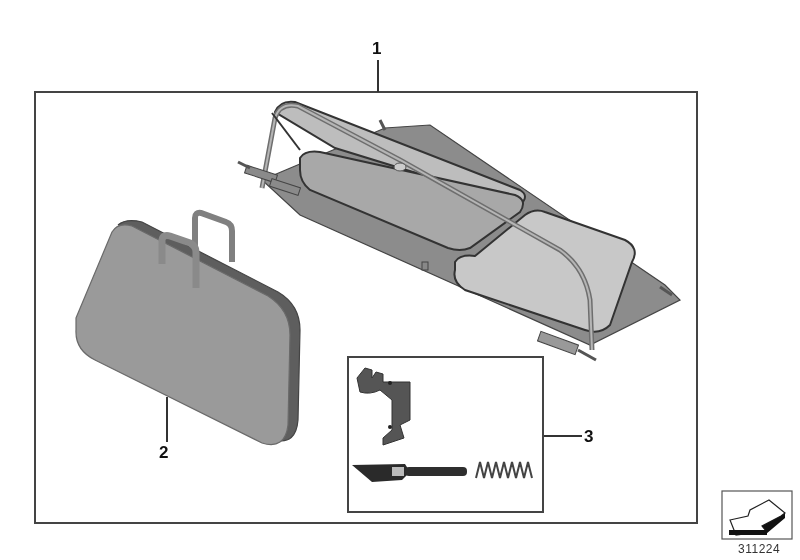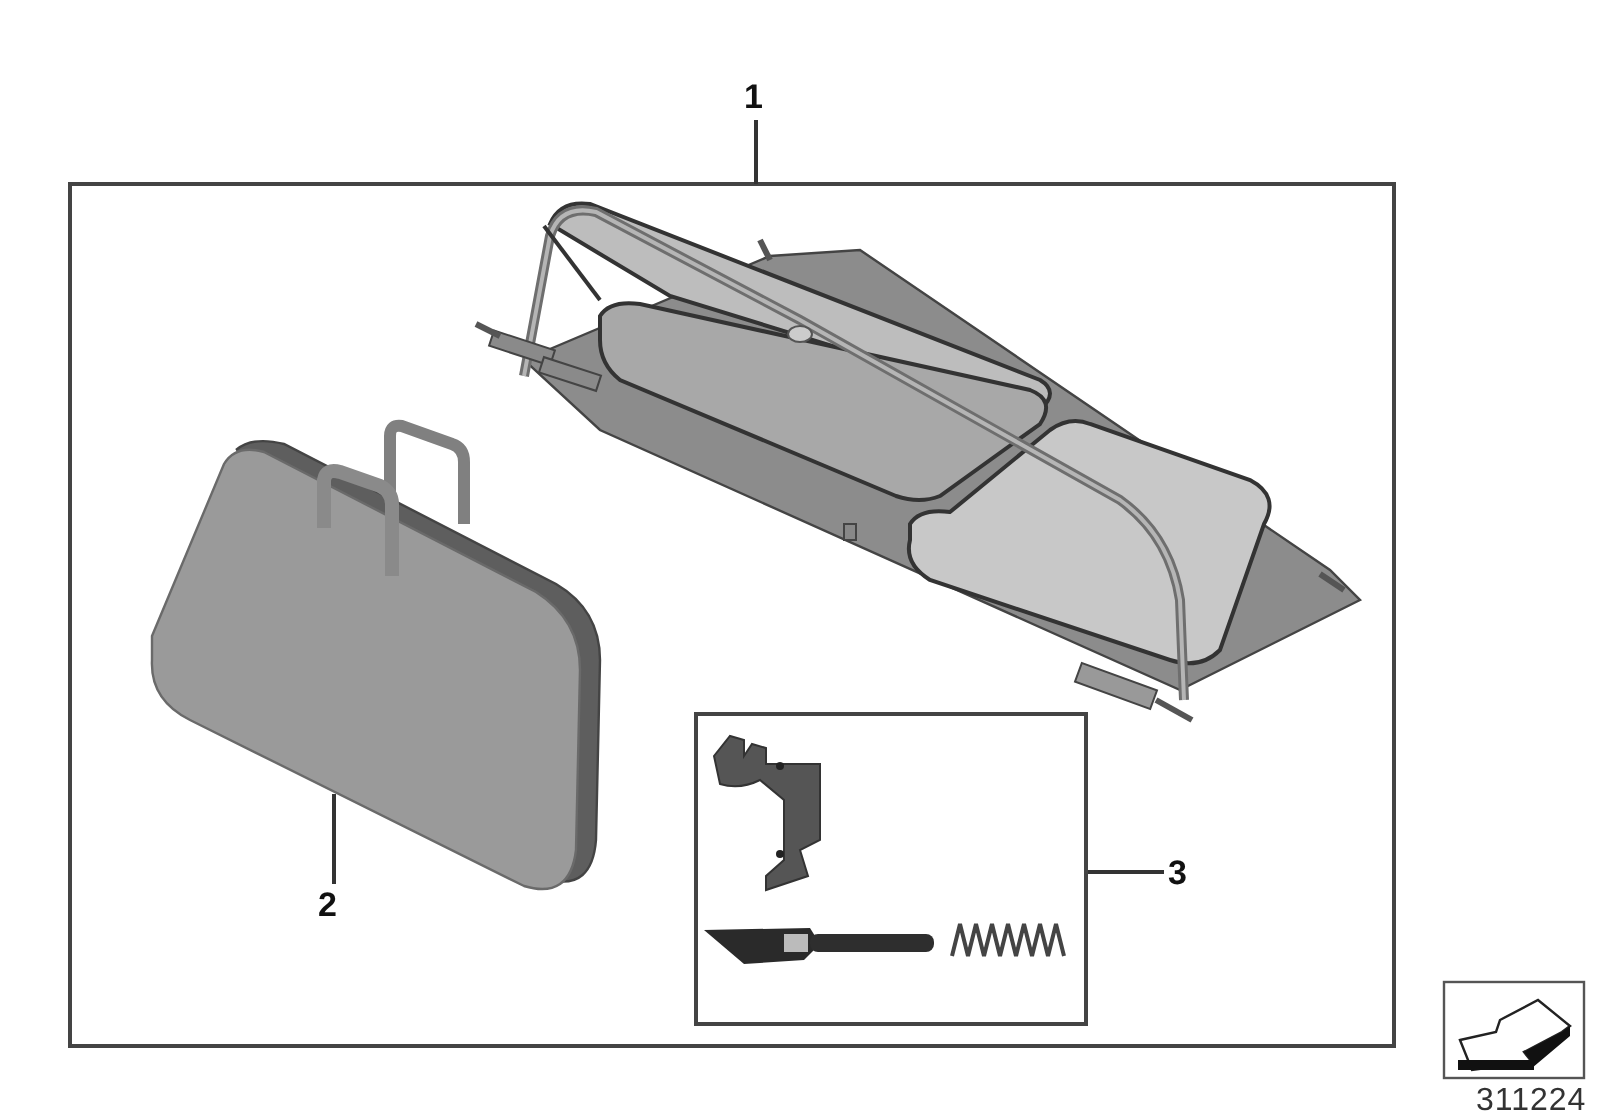--- a/index.html
+++ b/index.html
@@ -1,21 +1,21 @@
 <!DOCTYPE html>
 <html><head>
   <meta charset="utf-8">
   <style>
     html, body { margin:0; padding:0; background:#ffffff; }
     body { width:800px; height:560px; position:relative; overflow:hidden;
            font-family:"Liberation Sans", sans-serif; }
     .abs { position:absolute; }
     .callout { font-weight:bold; font-size:17px; color:#111; line-height:1; }
     .frame { border:2px solid #444; box-sizing:border-box; }
-    .refnum { font-size:16px; color:#333; letter-spacing:0.5px; }
+    .refnum { font-size:12px; color:#333; letter-spacing:0.5px; }
     svg { position:absolute; left:0; top:0; }
   </style>
 </head>
 <body>
 
 <div class="abs frame" style="left:34px; top:91px; width:664px; height:433px;"></div>
 
 <div class="abs callout" style="left:372px; top:40px;">1</div>
 <div class="abs" style="left:377px; top:60px; width:2px; height:32px; background:#333;"></div>
 

